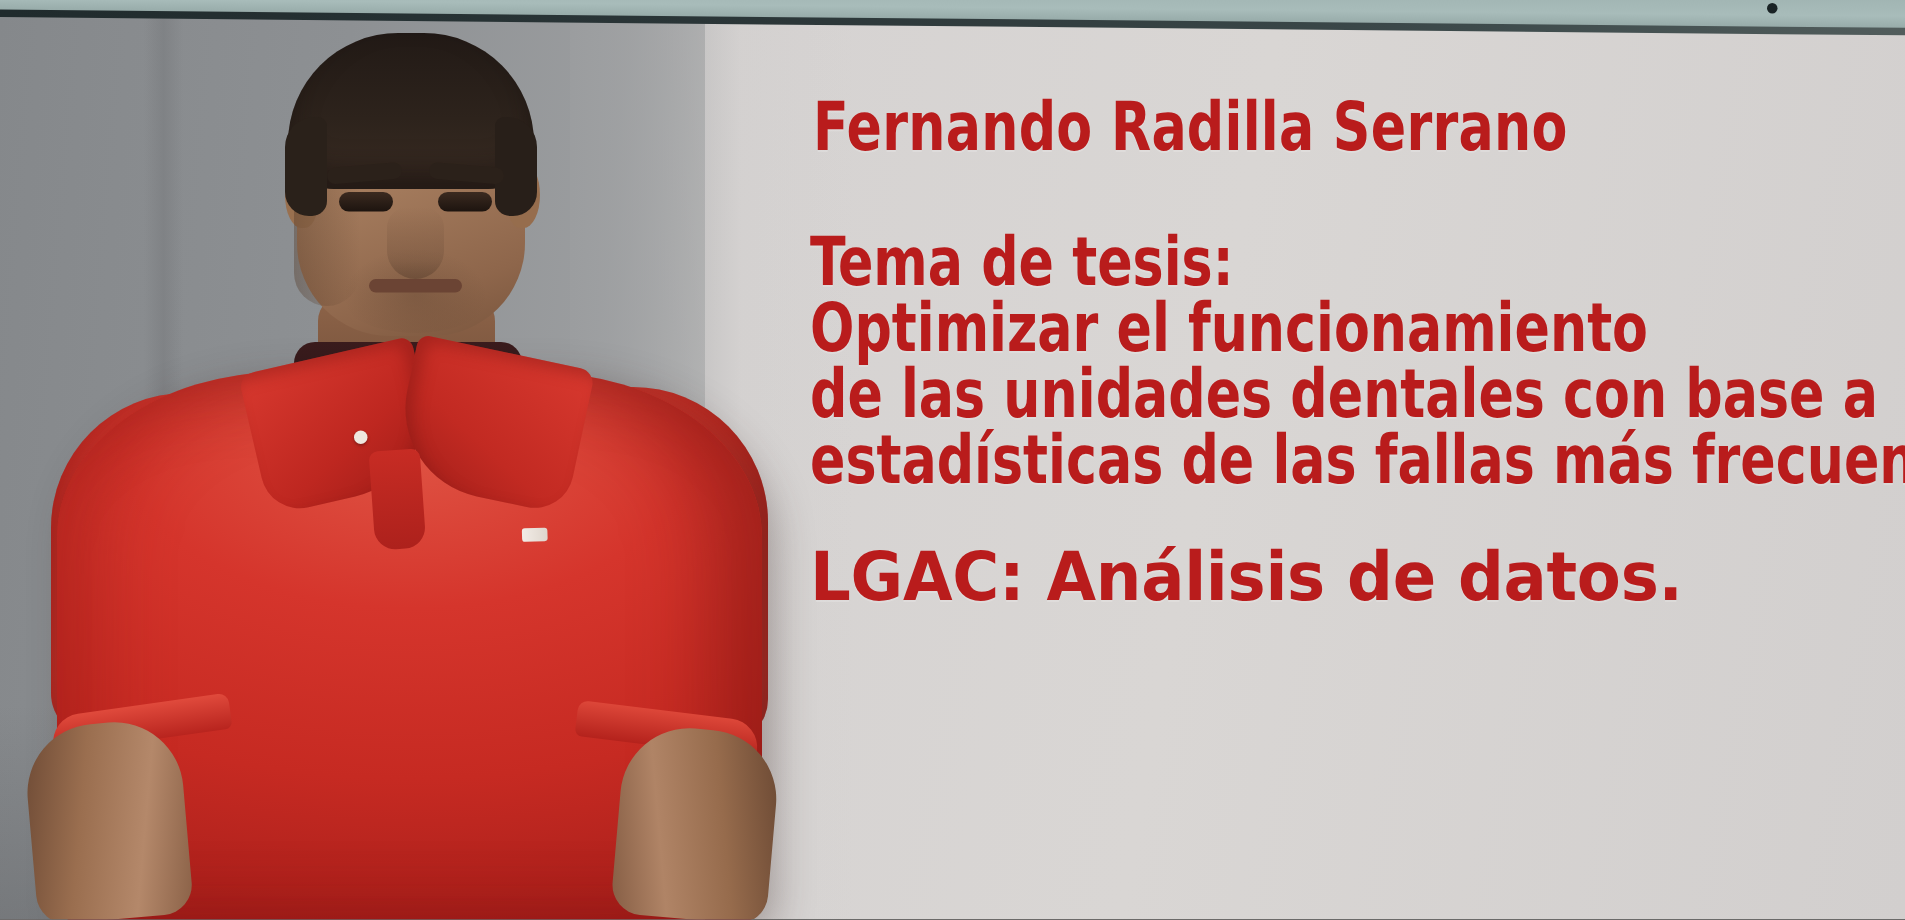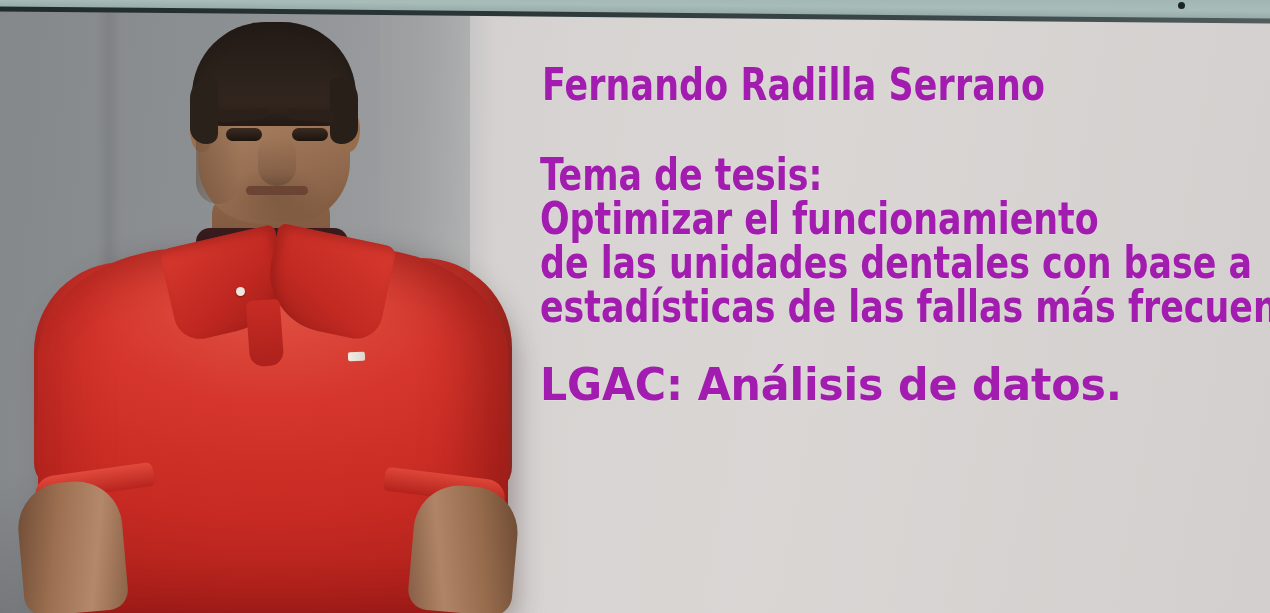--- a/index.html
+++ b/index.html
@@ -281,21 +281,21 @@
     width: 44px; height: 108px;
     background: linear-gradient(90deg, rgba(84,58,40,0.40) 0%, rgba(84,58,40,0) 100%);
     border-radius: 40px;
   }
 
   
   .text-layer {
     position: absolute;
     left: 538px; top: 0;
     width: 720px; height: 613px;
-    color: #a21caf;
+    color: #b91c1c;
   }
   .line {
     position: absolute;
     white-space: nowrap;
     font-weight: 700;
     line-height: 1;
     text-shadow: 0 1px 0 rgba(255,255,255,0.18);
   }
   .cond {
     font-family: "DejaVu Sans Condensed", "Liberation Sans Narrow", "Liberation Sans", sans-serif;

